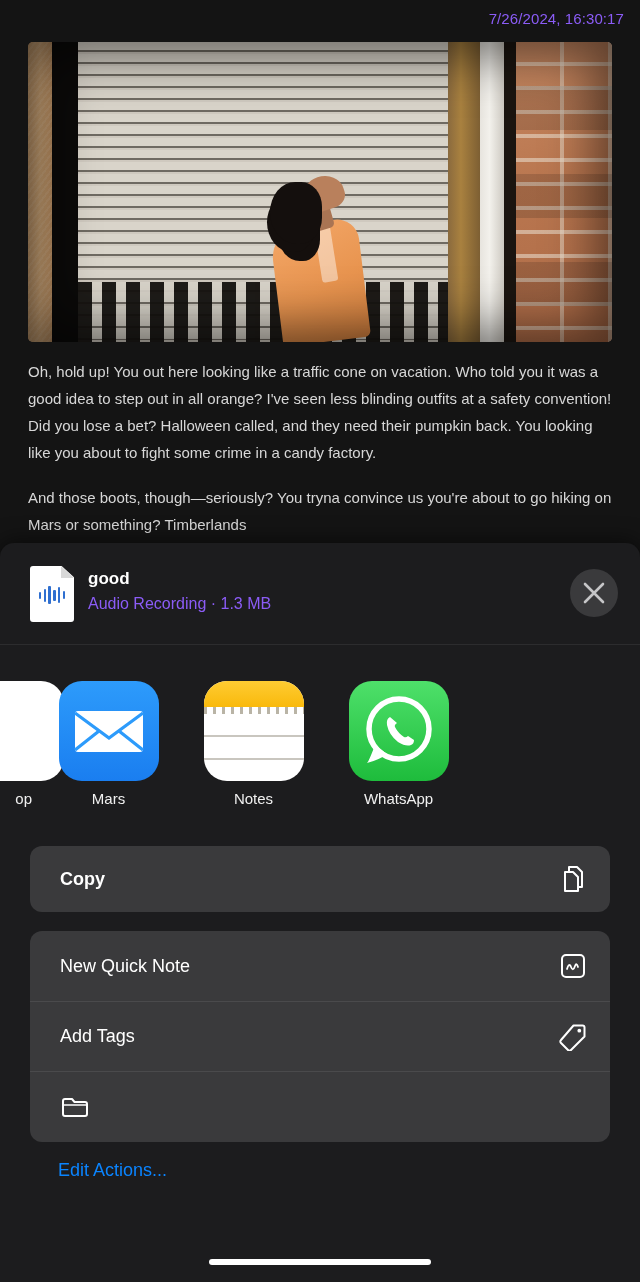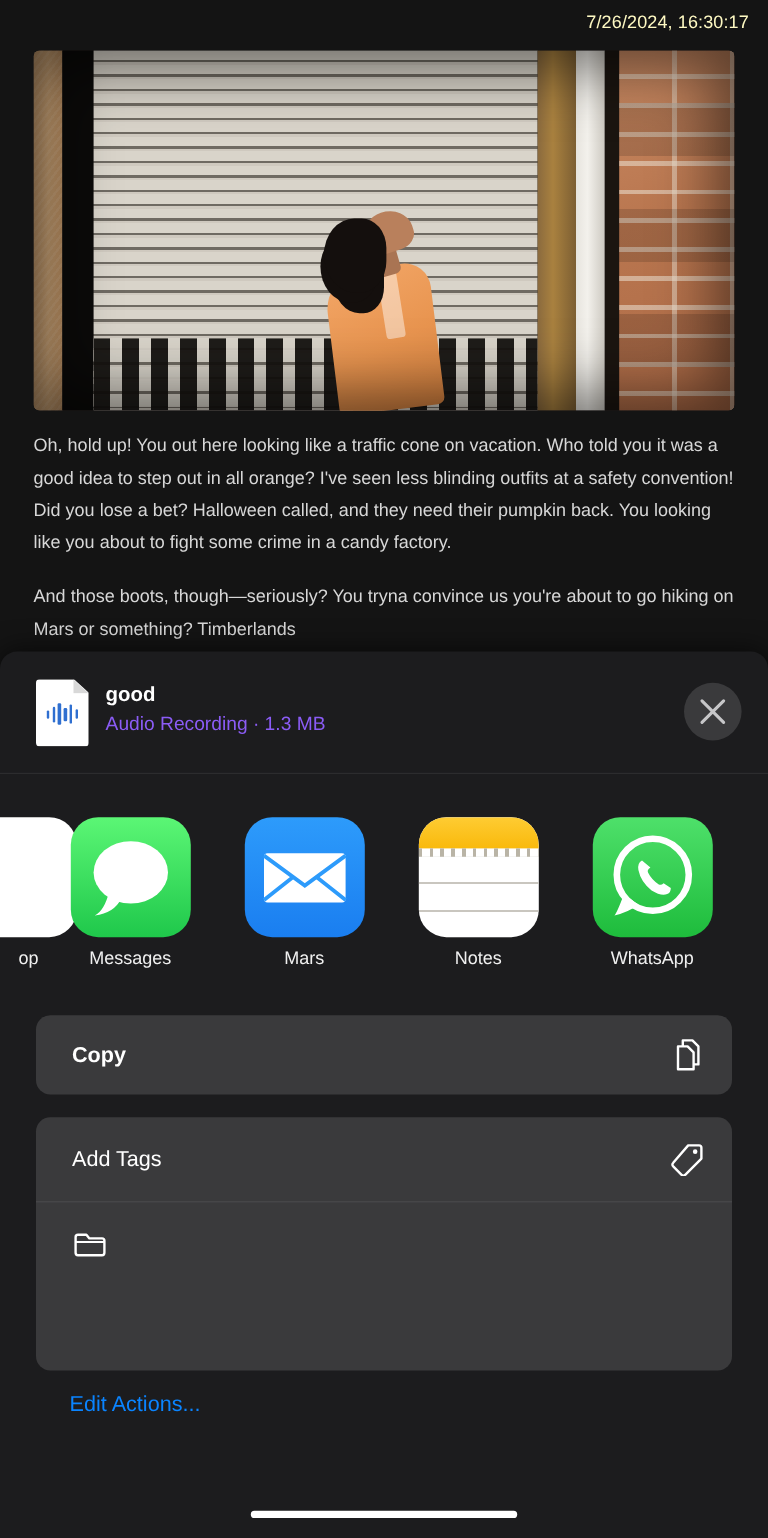--- a/index.html
+++ b/index.html
@@ -11,21 +11,21 @@
   }
   #screen { position:relative; width:640px; height:1282px; background:#0d0d0d; }
 
   
   #content-page {
     position:absolute; left:0; top:0; width:640px; height:560px;
     background:#141414; overflow:hidden;
   }
   #timestamp {
     position:absolute; right:16px; top:10px;
-    font-size:15px; color:#fef9c3; letter-spacing:.1px;
+    font-size:15px; color:#8b5cf6; letter-spacing:.1px;
   }
   #hero-photo {
     position:absolute; left:28px; top:42px;
     width:584px; height:300px; border-radius:5px; overflow:hidden;
     background:#1a1616;
   }
   .ph-layer { position:absolute; top:0; bottom:0; }
   .ph-stucco-l { left:0; width:24px;
     background:linear-gradient(90deg,#c49a6c 0%,#d2a878 50%,#b98d60 100%); }
   .ph-stucco-l::after{content:"";position:absolute;inset:0;
@@ -229,29 +229,20 @@
             <g fill="none" stroke="#1f7aec" stroke-width="7" stroke-linecap="round">
               <path d="M50 68 A18 18 0 0 0 32 50"></path>
               <path d="M50 68 A32 32 0 0 0 18 36"></path>
               <path d="M50 68 A46 46 0 0 0 4 22"></path>
             </g>
           </svg>
         </div>
         <div class="app-label">op</div>
       </div>
 
-      <div class="app-item">
-        <div class="app-tile tile-messages">
-          <svg width="100" height="100" viewBox="0 0 100 100">
-            <ellipse cx="50" cy="46" rx="31" ry="26" fill="#fff"></ellipse>
-            <path d="M32 62 Q28 78 20 82 Q36 80 42 68 Z" fill="#fff"></path>
-          </svg>
-        </div>
-        <div class="app-label">Messages</div>
-      </div>
 
       <div class="app-item">
         <div class="app-tile tile-mail">
           <svg width="100" height="100" viewBox="0 0 100 100">
             <rect x="16" y="30" width="68" height="41" rx="3" fill="#fff"></rect>
             <path d="M16 32 L50 57 L84 32" fill="none" stroke="#2d9bfb" stroke-width="3.2"></path>
             <path d="M16 69 L40 50 M84 69 L60 50" fill="none" stroke="#2d9bfb" stroke-width="3.2"></path>
           </svg>
         </div>
         <div class="app-label">Mars</div>
@@ -285,20 +276,29 @@
           <svg width="26" height="28" viewBox="0 0 26 28">
             <path d="M9 2 h8 l5 5 v15 h-13 z" fill="none" stroke="#fff" stroke-width="2" stroke-linejoin="round"></path>
             <path d="M5 7 h8 l5 5 v14 h-13 z" fill="#3a3a3c" stroke="#fff" stroke-width="2" stroke-linejoin="round"></path>
           </svg>
         </span>
       </div>
     </div>
 
     <div class="action-card" id="card-actions">
       <div class="action-row">
+        <span class="action-label">New Quick Note</span>
+        <span class="action-icon">
+          <svg width="26" height="26" viewBox="0 0 26 26">
+            <rect x="2" y="2" width="22" height="22" rx="4" fill="none" stroke="#fff" stroke-width="2"></rect>
+            <path d="M7 16 q2 -7 4 -2 q2 5 4 -1 q1.5 -4 3 1" fill="none" stroke="#fff" stroke-width="1.8" stroke-linecap="round"></path>
+          </svg>
+        </span>
+      </div>
+      <div class="action-row">
         <span class="action-label">Add Tags</span>
         <span class="action-icon">
           <svg width="28" height="28" viewBox="0 0 28 28">
             <path d="M14.5 2.5 h9 a2 2 0 0 1 2 2 v9 L12 27 a2 2 0 0 1 -3 0 L2 20 a2 2 0 0 1 0 -3 z" fill="none" stroke="#fff" stroke-width="2" stroke-linejoin="round"></path>
             <circle cx="20.3" cy="7.7" r="1.9" fill="#fff"></circle>
           </svg>
         </span>
       </div>
       <div class="action-row">
         <span class="action-icon">

